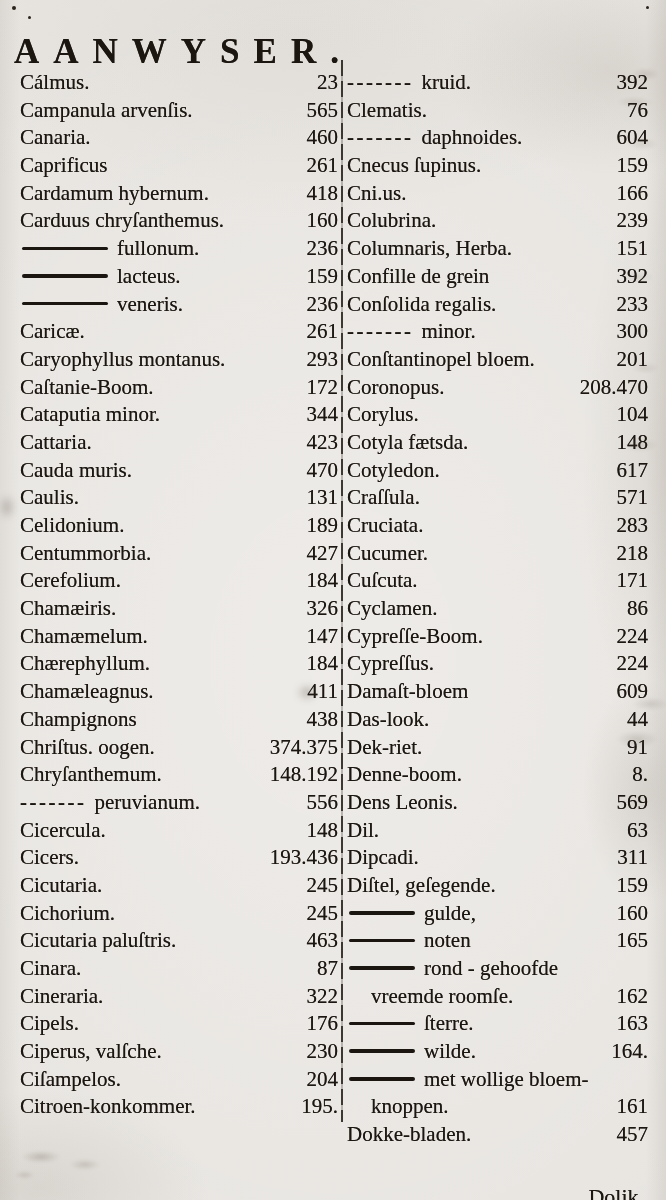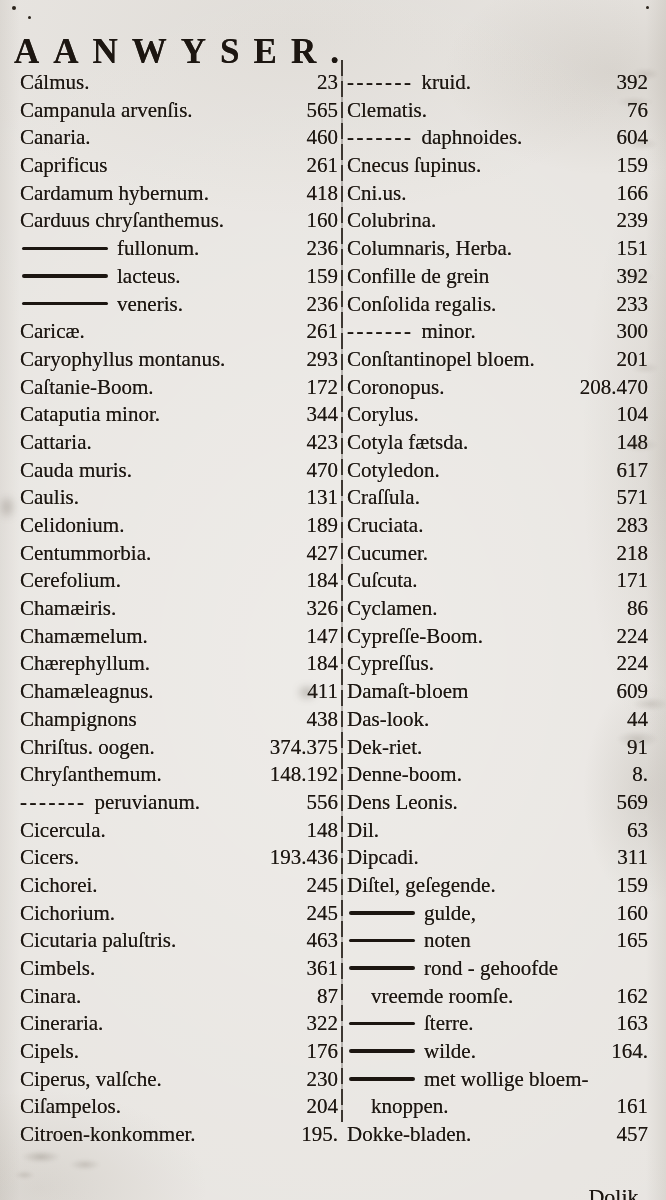--- a/index.html
+++ b/index.html
@@ -217,34 +217,30 @@
     </div>
     <div class="row">
       <span class="nm"><span class="it">Cicercula.</span></span>
       <span class="pg">148</span>
     </div>
     <div class="row">
       <span class="nm"><span>Cicers.</span></span>
       <span class="pg">193.436</span>
     </div>
     <div class="row">
-      <span class="nm"><span>Cichorei.</span></span>
+      <span class="nm"><span>Cicutaria.</span></span>
       <span class="pg">245</span>
     </div>
     <div class="row">
       <span class="nm"><span>Cichorium.</span></span>
       <span class="pg">245</span>
     </div>
     <div class="row">
       <span class="nm"><span class="it">Cicutaria paluſtris.</span></span>
       <span class="pg">463</span>
-    </div>
-    <div class="row">
-      <span class="nm"><span>Cimbels.</span></span>
-      <span class="pg">361</span>
     </div>
     <div class="row">
       <span class="nm"><span class="it">Cinara.</span></span>
       <span class="pg">87</span>
     </div>
     <div class="row">
       <span class="nm"><span class="it">Cineraria.</span></span>
       <span class="pg">322</span>
     </div>
     <div class="row">

